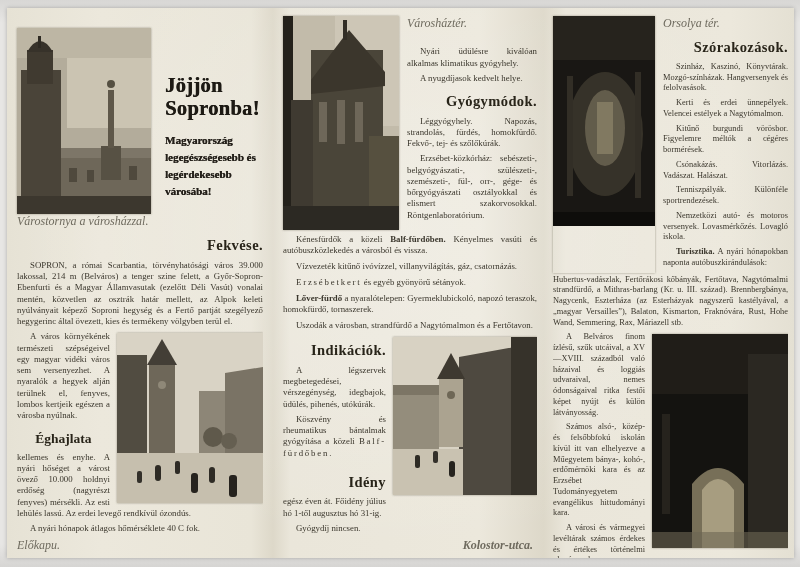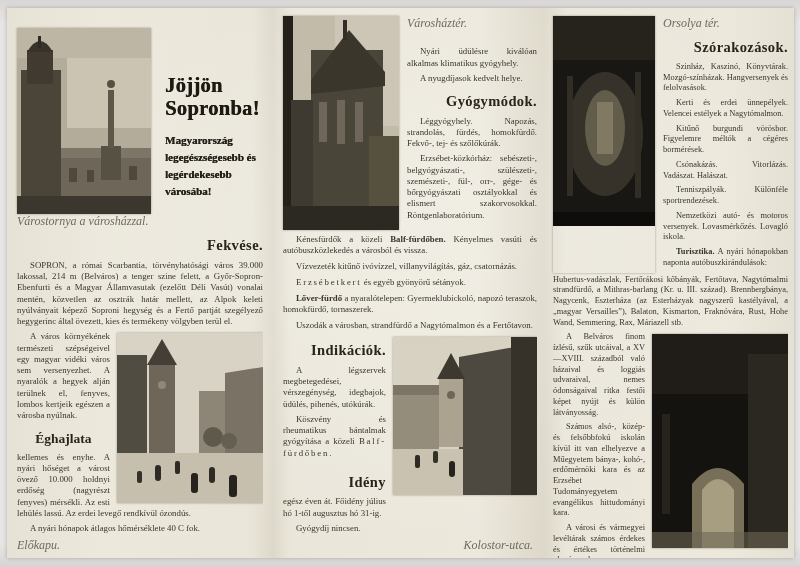--- a/index.html
+++ b/index.html
@@ -36,21 +36,21 @@
   .lead{font-weight:bold;}
   .boldw{font-weight:bold;}
   .spaced{letter-spacing:1.8px;}
   .headline{flex:1;padding-top:46px;padding-left:6px;}
   .headline-main{font-weight:bold;font-size:20.5px;line-height:1.12;color:#1d1a14;letter-spacing:.3px;text-shadow:.4px 0 0 #1d1a14;}
   .headline-sub{font-weight:bold;font-size:11px;line-height:1.55;color:#24201a;margin-top:12px;max-width:112px;text-shadow:.3px 0 0 #24201a;}
   .wrapsec{overflow:hidden;}
   .fl-r{float:right;margin:2px 0 3px 7px;}
   .cap-under-left{margin-top:4px;}
   .panel-mid .wide .p{margin-bottom:4.5px;}
-  .mid-botcap{text-align:right;margin-top:2px;padding-right:4px;}
+  .mid-botcap{text-align:right;margin-top:2px;padding-right:4px;font-weight:bold;}
   .rp-col{font-size:8.4px;}
 </style>
 </head>
 <body>
 
 <div class="scan">
   <div class="paper">
 
     <div class="panel panel-left">
       <div class="row-top">

